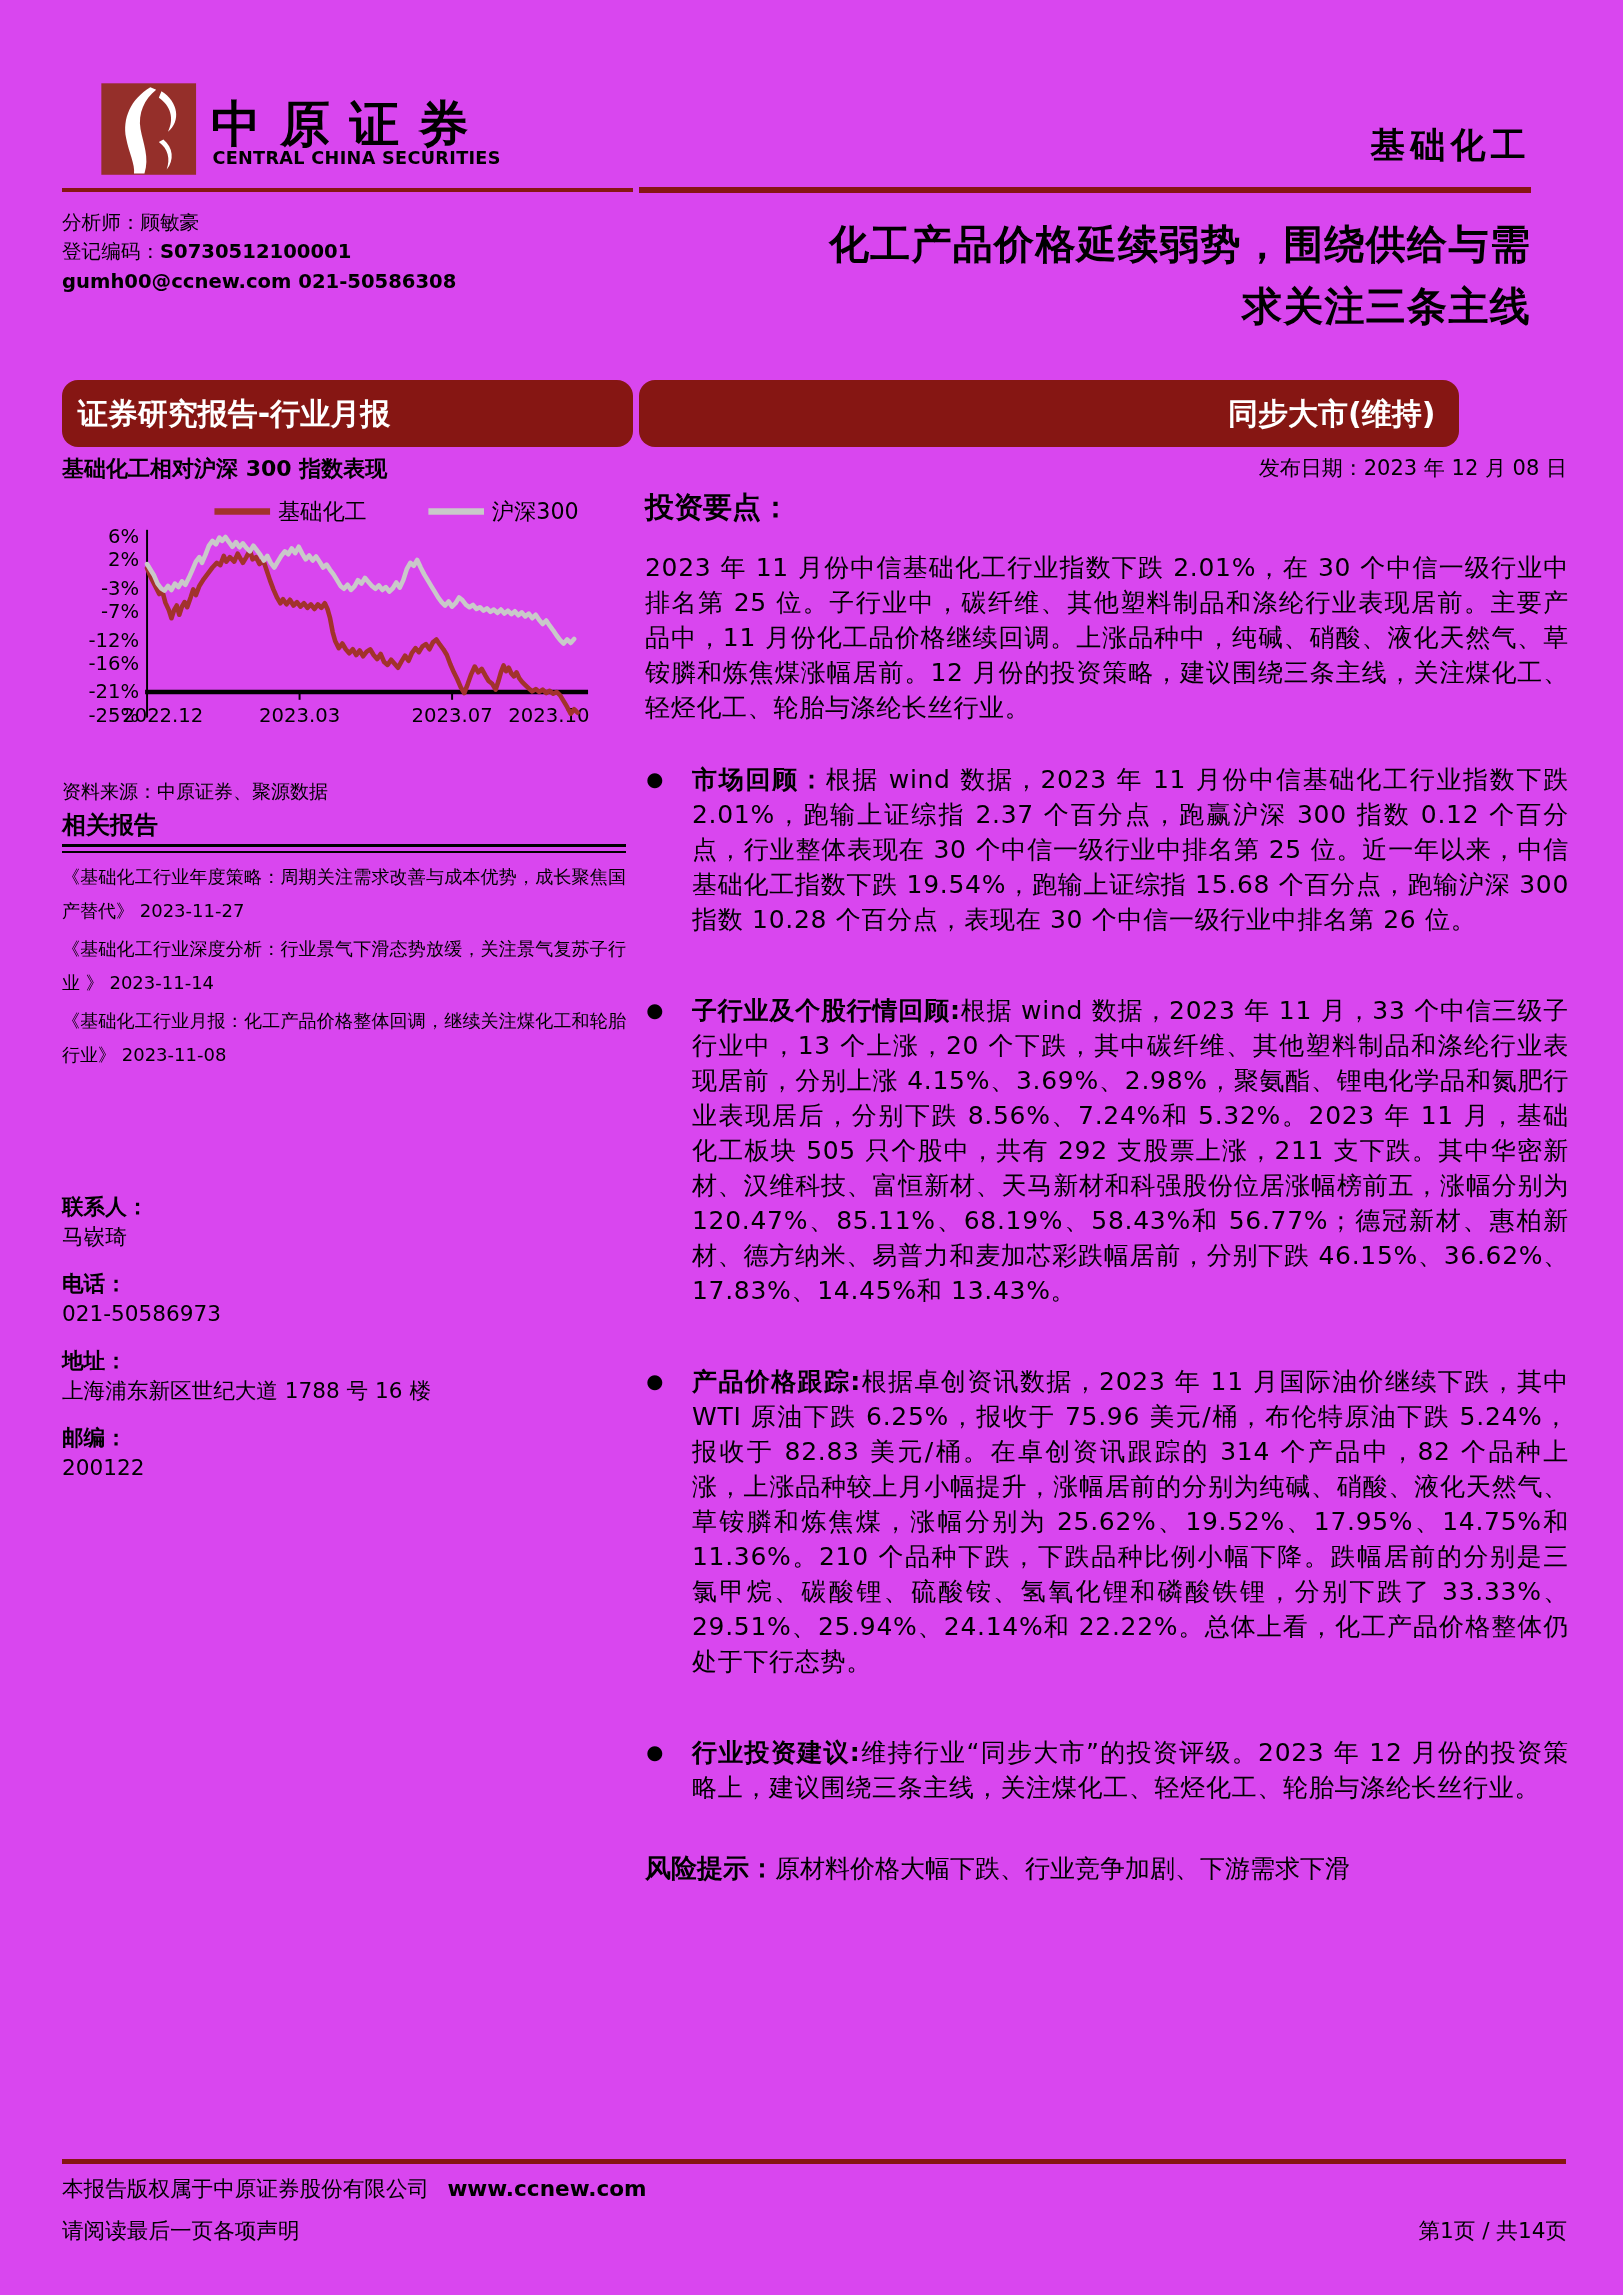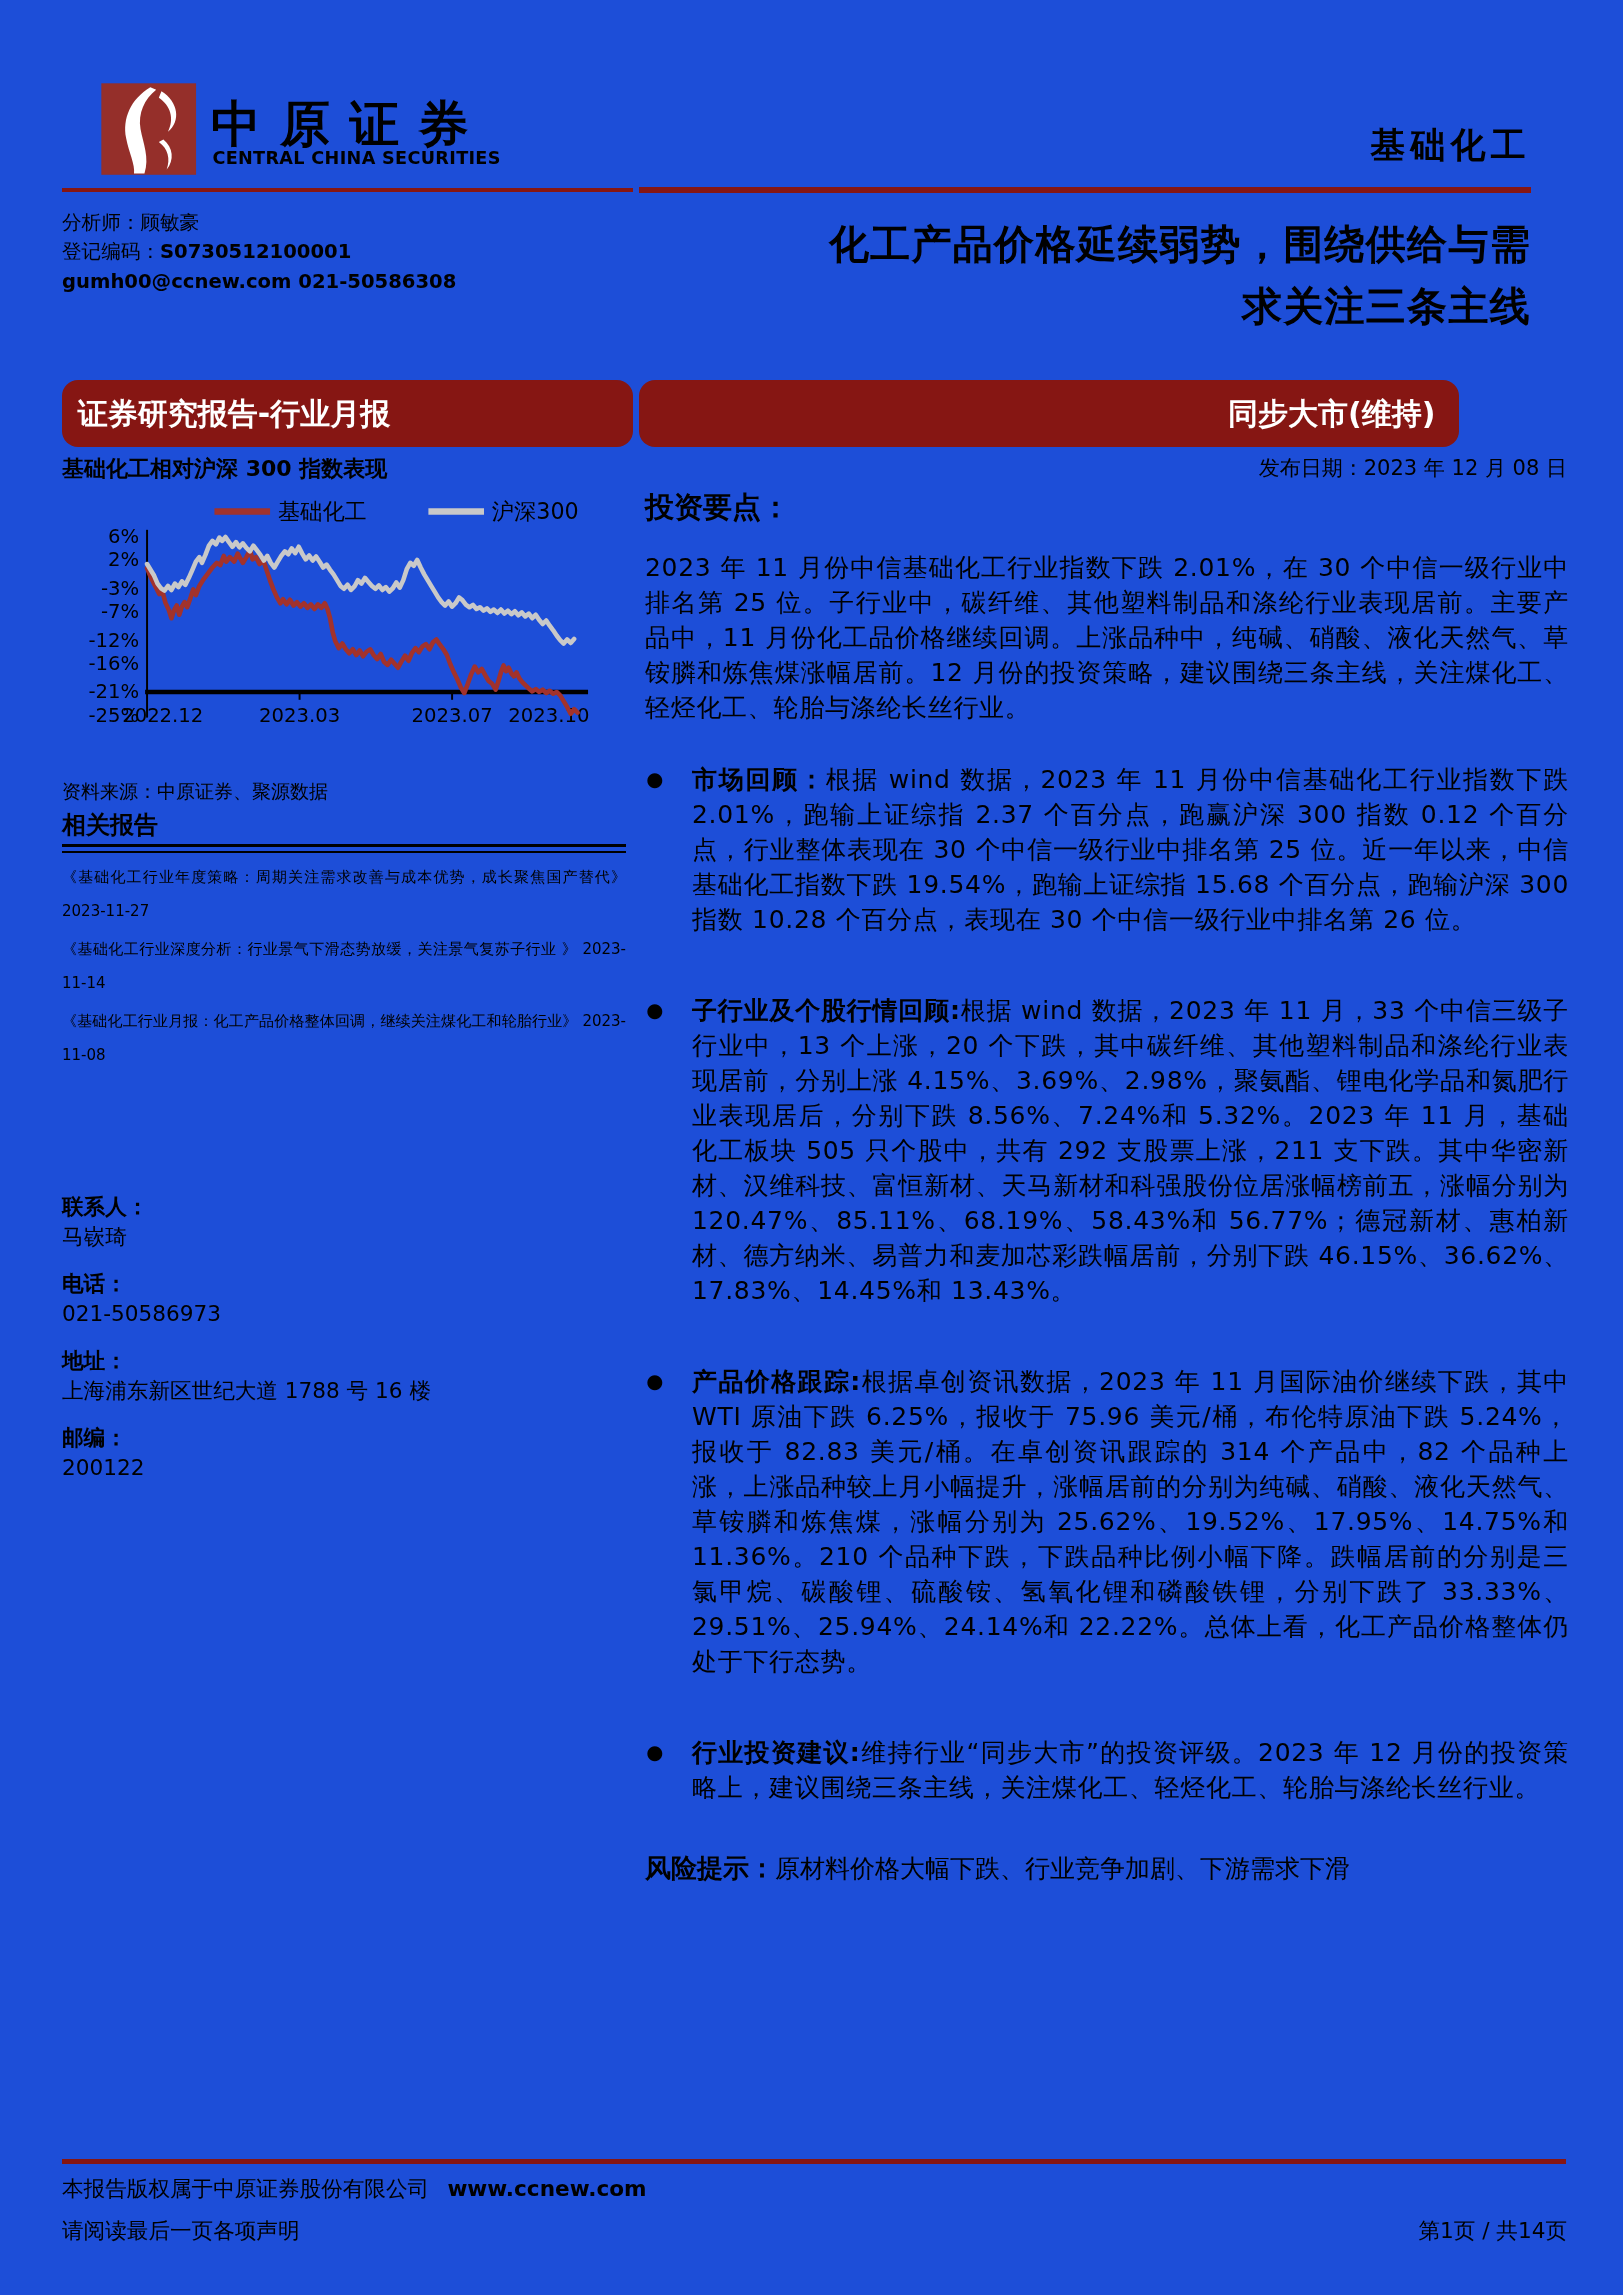--- a/index.html
+++ b/index.html
@@ -1,16 +1,16 @@
 <!DOCTYPE html>
 <html style="--accent: #861613;font-size:10.5px"><head>
 <meta charset="utf-8">
 <style>
   html,body{margin:0;padding:0;background:#ffffff;}
-  .page{position:relative;width:1623px;height:2295px;background:#1d4ed8;overflow:hidden;
+  .page{position:relative;width:1623px;height:2295px;background:#d946ef;overflow:hidden;
         font-family:"DejaVu Sans","Liberation Sans",sans-serif;color:#000;}
   .abs{position:absolute;}
 
   
   #logo-block{left:62px;top:82px;width:438px;height:98px;}
   #category-tag{right:92px;top:122px;font-size:35px;font-weight:700;letter-spacing:5.2px;}
   #rule-left{left:62px;top:188px;width:571px;height:3.9px;background:var(--accent);}
   #rule-right{left:639px;top:187px;width:892px;height:5.9px;background:var(--accent);}
 
   #analyst-block{left:62px;top:208px;width:497px;font-size:19.6px;line-height:29.4px;}
@@ -28,21 +28,21 @@
 
   #chart-title{left:62px;top:454px;font-size:22px;font-weight:700;}
   #publish-date{right:56px;top:454px;font-size:21px;}
 
   #chart-wrap{left:62px;top:497px;width:564px;height:241px;}
   #chart-source{left:62px;top:779px;font-size:19px;}
 
   #related-heading{left:62px;top:809px;font-size:24px;font-weight:700;}
   #related-rule{left:62px;top:844px;width:564px;height:8.5px;box-sizing:border-box;
                 border-top:3.3px solid #000;border-bottom:2.6px solid #000;}
-  #related-list{left:62px;top:860px;width:564px;font-size:15px;line-height:34px;text-align:justify;}
+  #related-list{left:62px;top:860px;width:564px;font-size:18px;line-height:34px;text-align:justify;}
   #related-list .report-item{margin-bottom:3.9px;}
 
   #contact-block{left:62px;top:1192px;width:564px;font-size:21.6px;line-height:30px;}
   .contact-row{display:flex;margin-bottom:17px;flex-direction:column;}
   .contact-row .lbl{width:137px;font-weight:700;flex:none;}
   .contact-row .val{flex:1;}
 
   
   #main-col{left:645px;top:491px;width:924px;}
   #main-heading{font-size:29px;font-weight:700;line-height:33px;margin:0 0 26px 0;}

